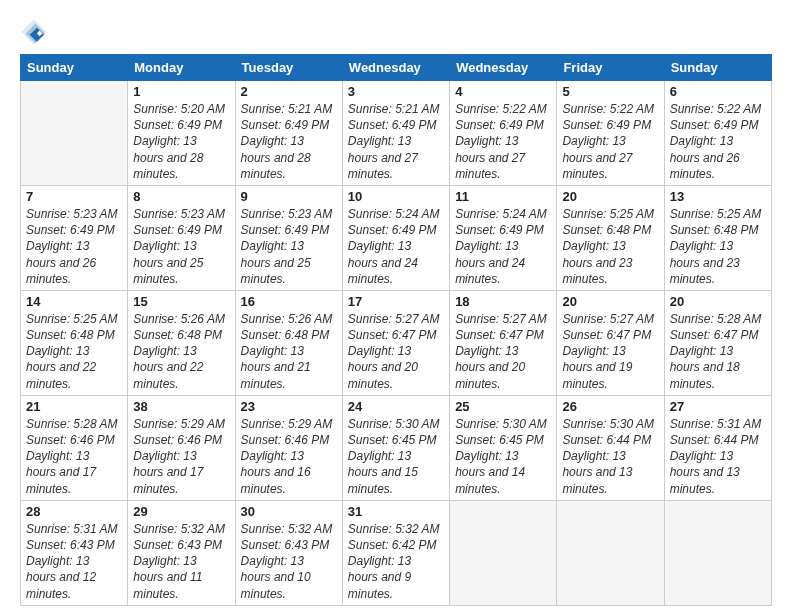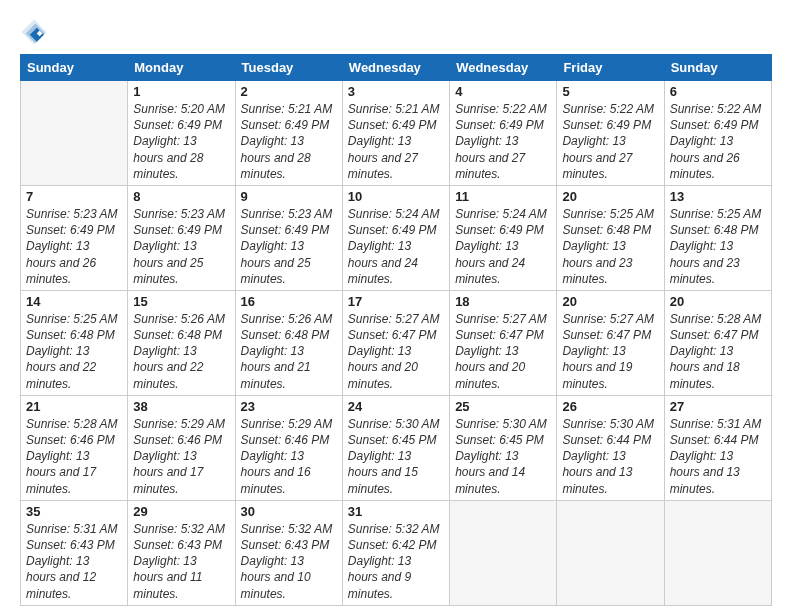--- a/index.html
+++ b/index.html
@@ -249,21 +249,21 @@
             <div class="day-num">26</div>
             <div class="day-info">Sunrise: 5:30 AM<br>Sunset: 6:44 PM<br>Daylight: 13 hours and 13 minutes.</div>
           </td>
           <td>
             <div class="day-num">27</div>
             <div class="day-info">Sunrise: 5:31 AM<br>Sunset: 6:44 PM<br>Daylight: 13 hours and 13 minutes.</div>
           </td>
         </tr>
         <tr class="last-row">
           <td>
-            <div class="day-num">35</div>
+            <div class="day-num">28</div>
             <div class="day-info">Sunrise: 5:31 AM<br>Sunset: 6:43 PM<br>Daylight: 13 hours and 12 minutes.</div>
           </td>
           <td>
             <div class="day-num">29</div>
             <div class="day-info">Sunrise: 5:32 AM<br>Sunset: 6:43 PM<br>Daylight: 13 hours and 11 minutes.</div>
           </td>
           <td>
             <div class="day-num">30</div>
             <div class="day-info">Sunrise: 5:32 AM<br>Sunset: 6:43 PM<br>Daylight: 13 hours and 10 minutes.</div>
           </td>

